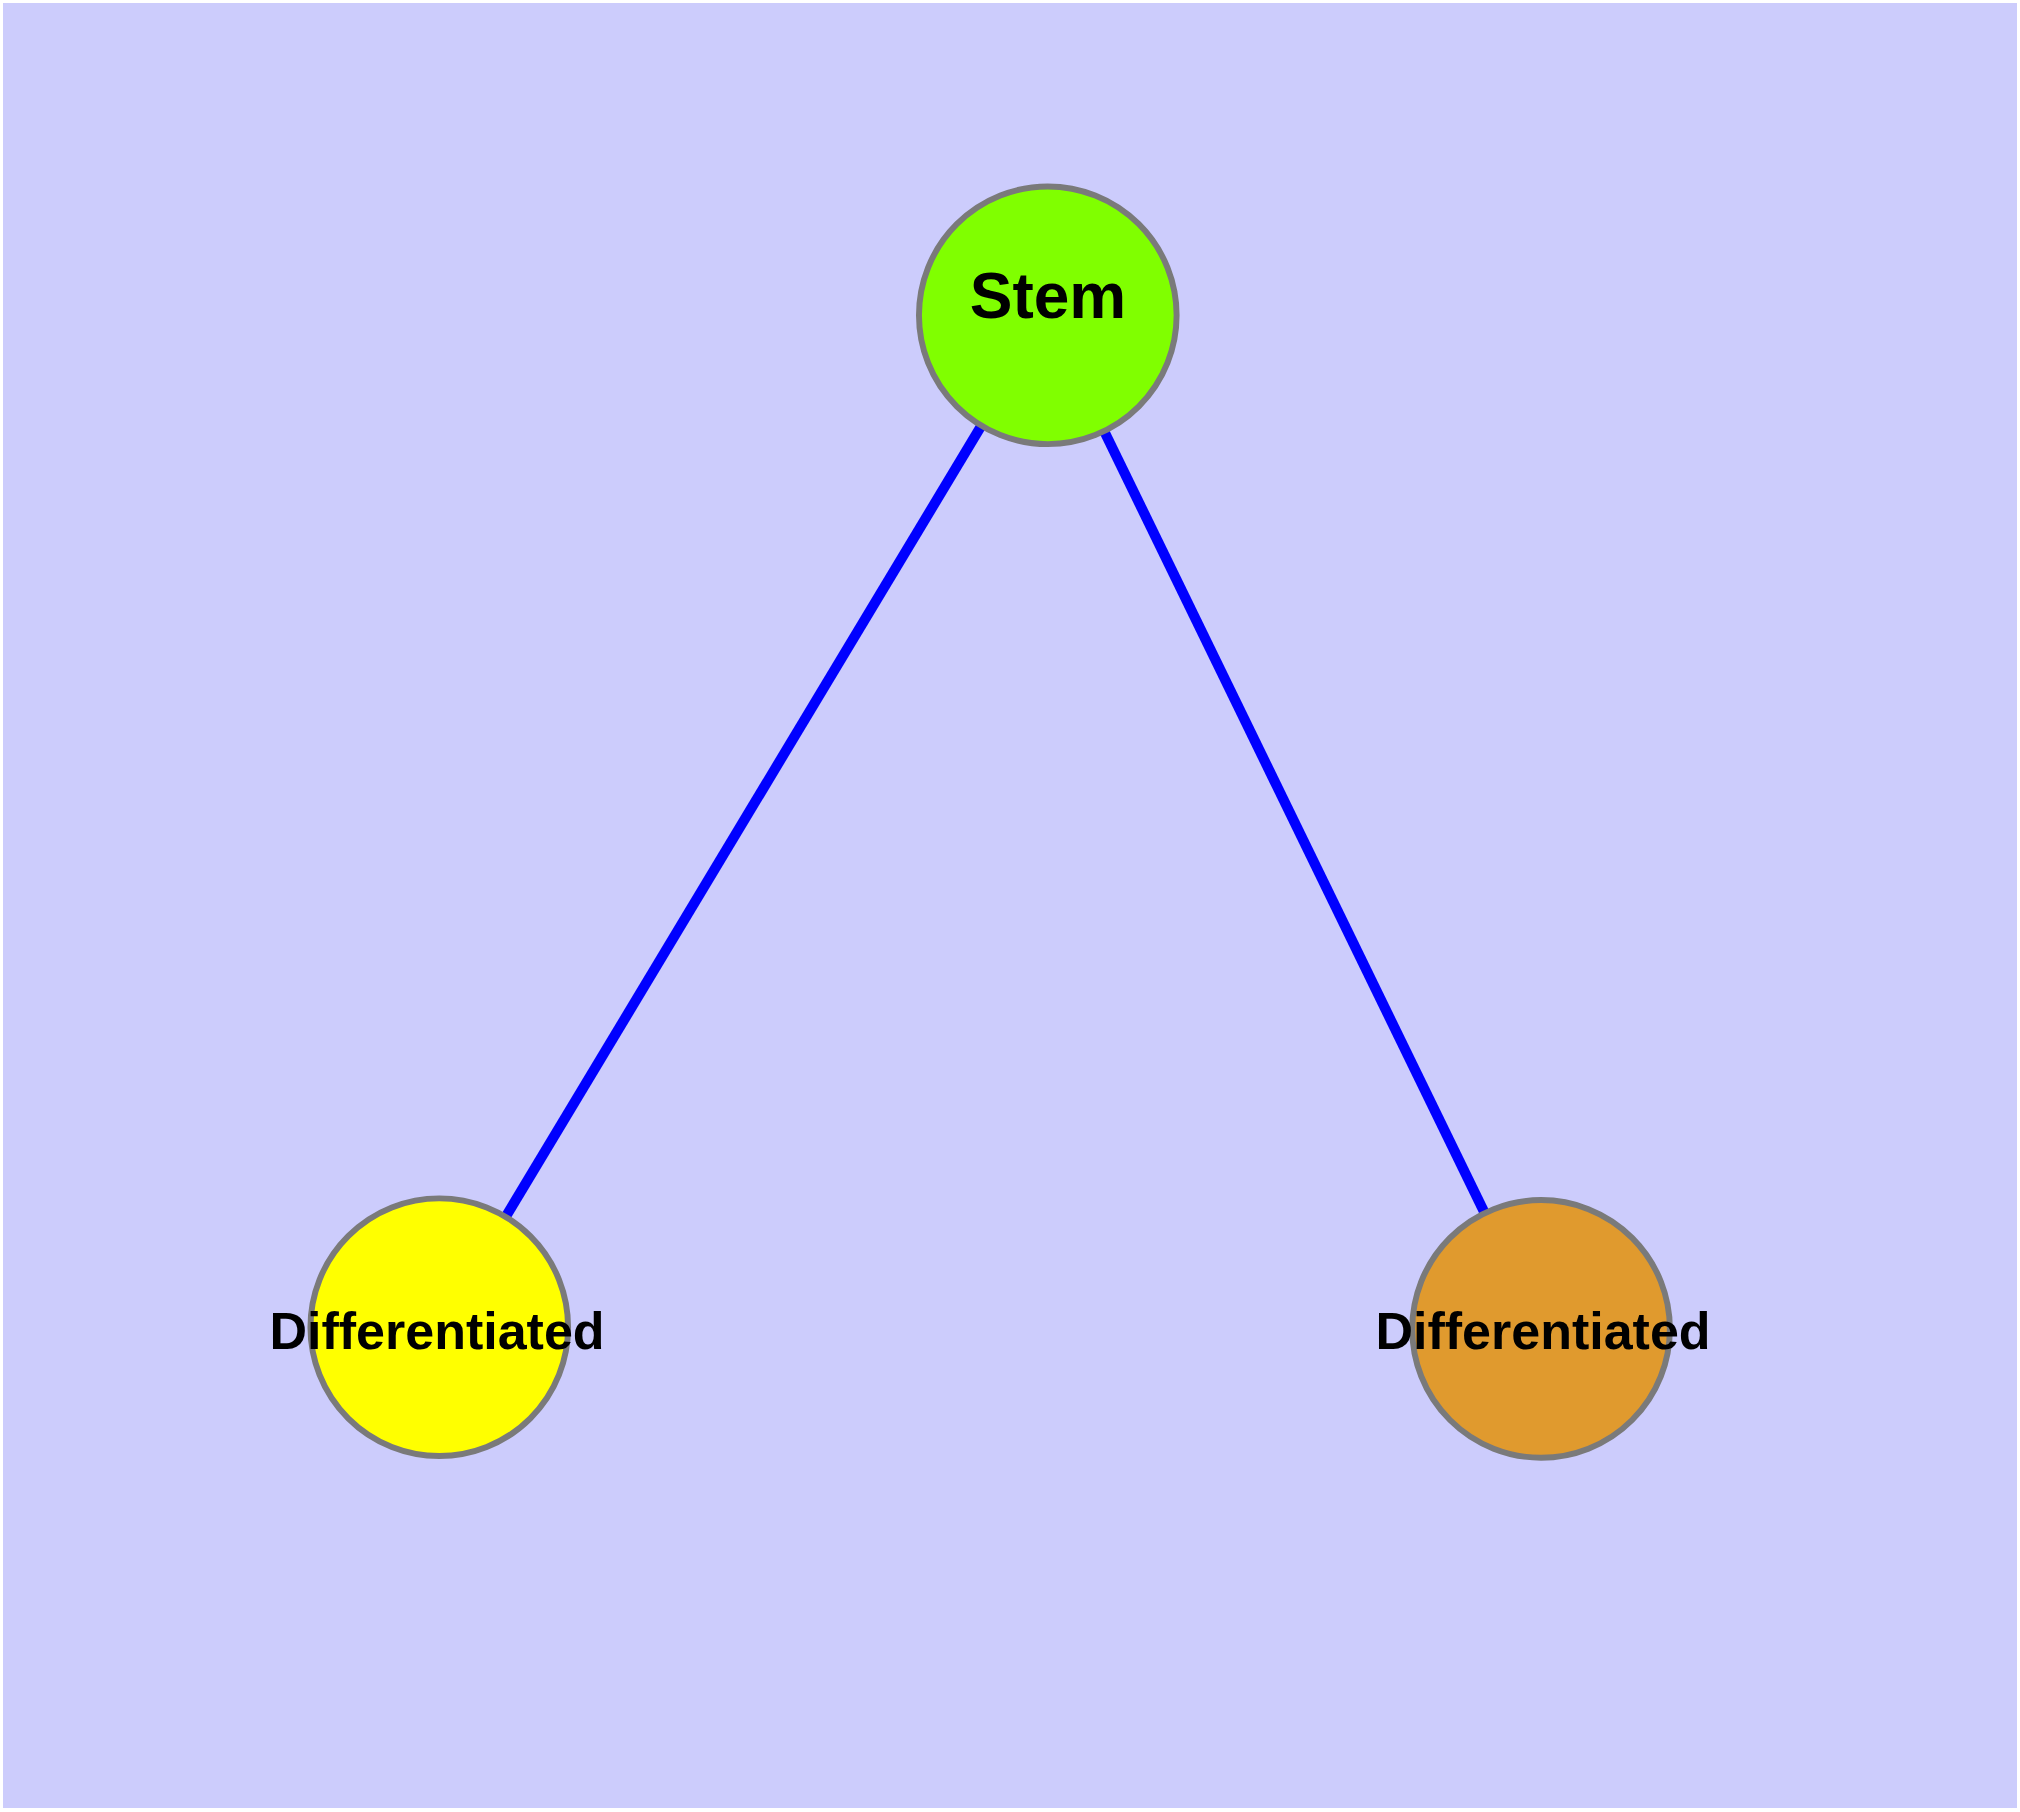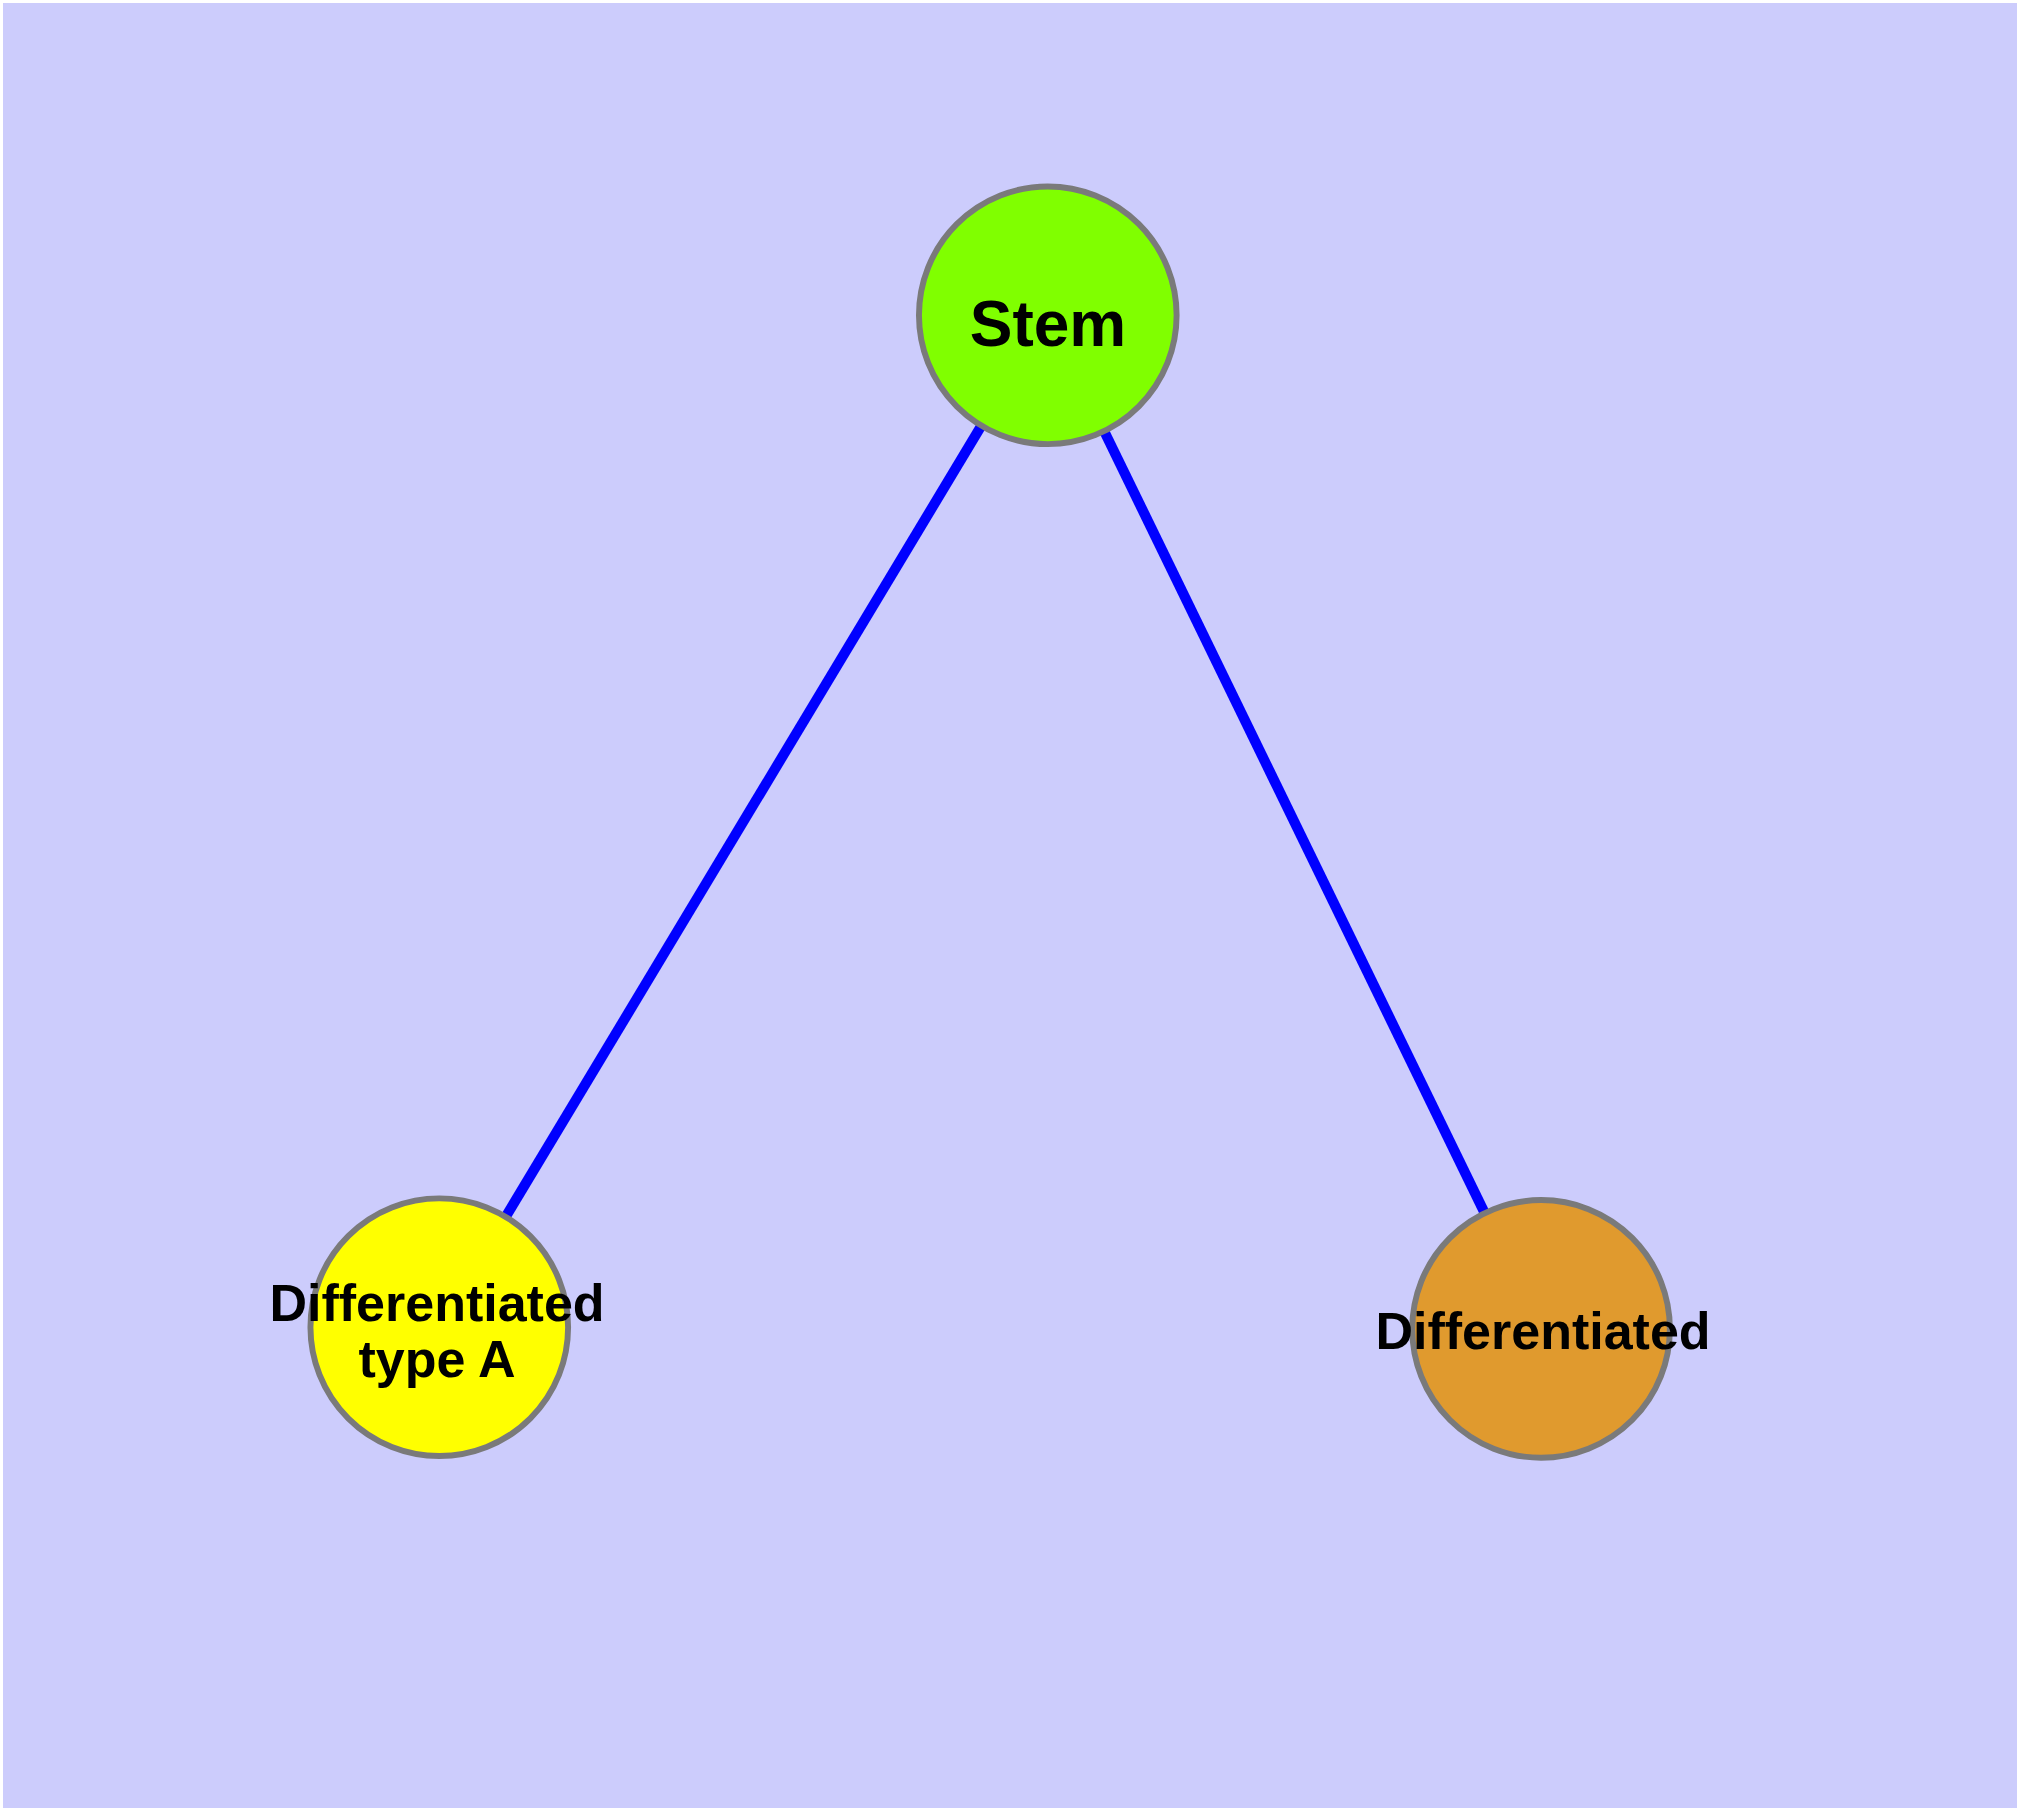--- a/index.html
+++ b/index.html
@@ -68,27 +68,26 @@
   <svg id="graph-svg" viewBox="0 0 2384 2138">
 
     <line class="edge-line" x1="1157.6683336470112" y1="502.26185184605674" x2="596.3316663529889" y2="1435.7381481539433" stroke="#0000ff" stroke-width="12"></line>
     <line class="edge-line" x1="1302.509773926071" y1="508.67644263845517" x2="1751.490226073929" y2="1431.3235573615448" stroke="#0000ff" stroke-width="12"></line>
 
     <circle class="node-circle" cx="1236" cy="372" r="152" fill="#80ff00" stroke="#7a7a7a"></circle>
     <circle class="node-circle" cx="518" cy="1566" r="152" fill="#ffff00" stroke="#7a7a7a"></circle>
     <circle class="node-circle" cx="1818" cy="1568" r="152" fill="#e09a2e" stroke="#7a7a7a"></circle>
   </svg>
 
-  <div class="node-label root" style="left:1048px; top:325px;">
+  <div class="node-label root" style="left:1048px; top:297px;">
     <span>Stem</span>
   </div>
 
   <div class="node-label big" style="left:437px; top:1331px;">
     <div>Differentiated</div>
-    <div>type A</div>
   </div>
 
   <div class="node-label big" style="left:1543px; top:1331px;">
     <div>Differentiated</div>
   </div>
 
 </div>
 
 
 </body></html>

